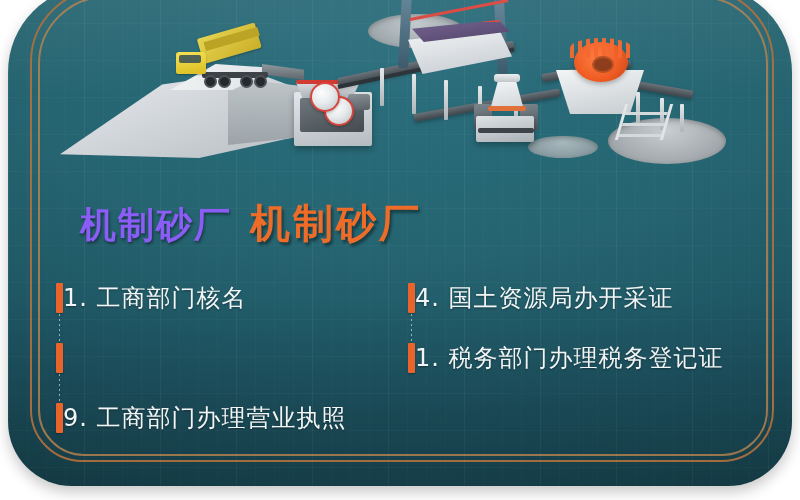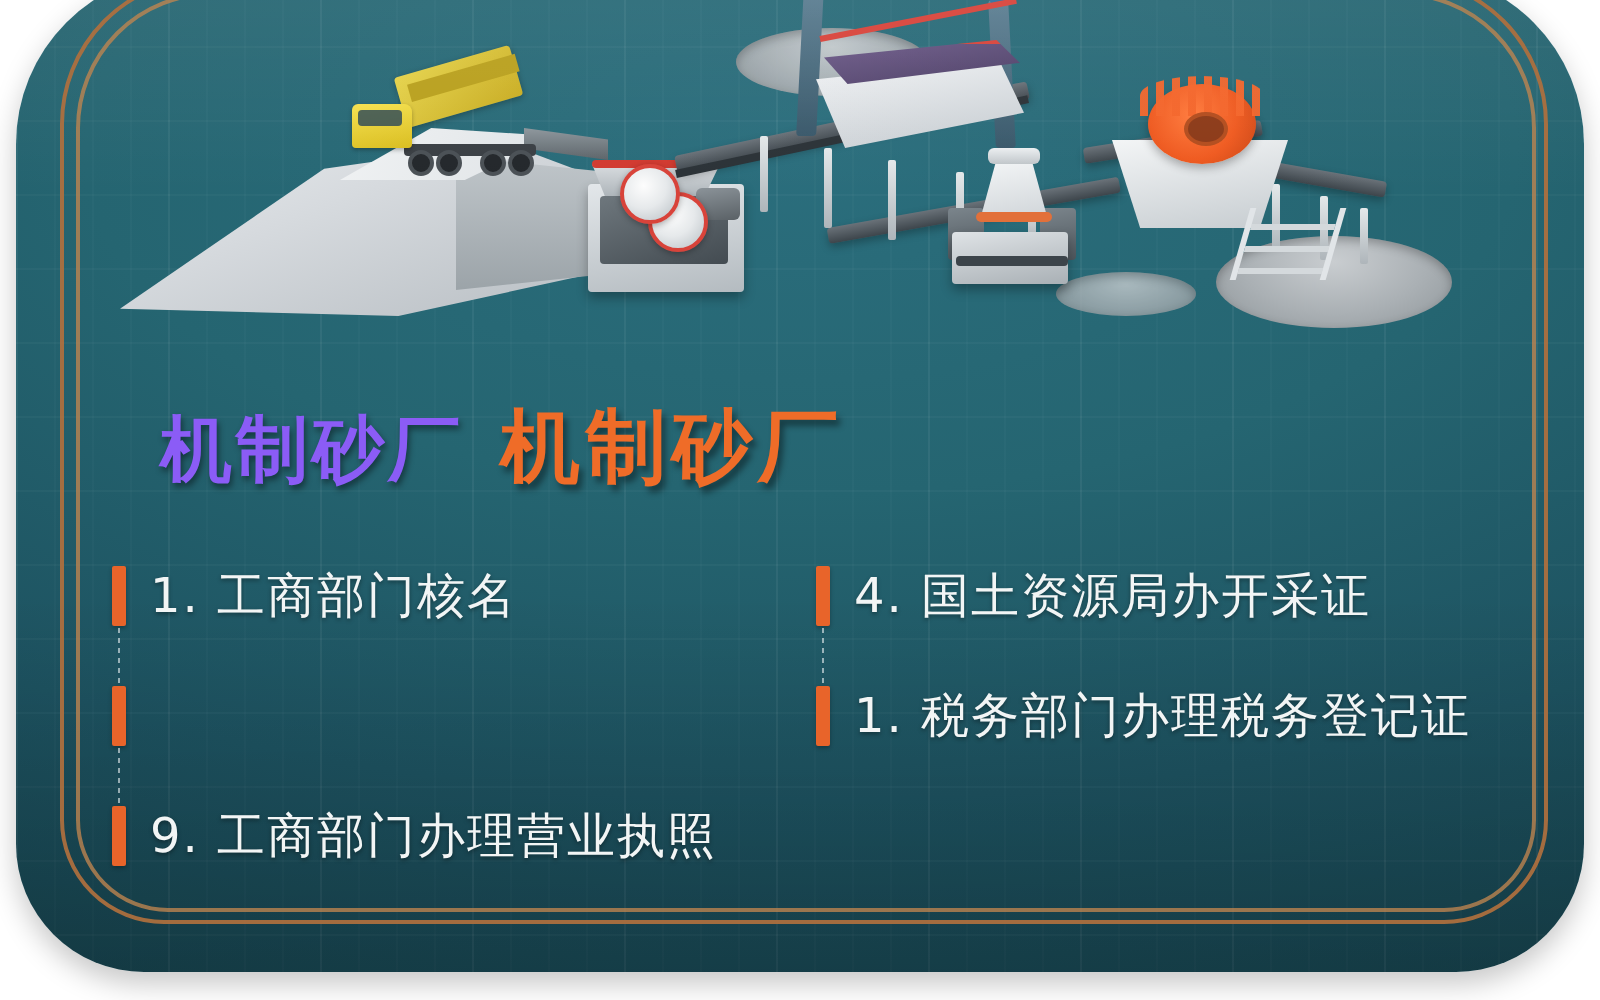--- a/index.html
+++ b/index.html
@@ -54,21 +54,21 @@
 
   
   .cols{position:absolute;left:0;top:268px;width:800px;height:190px;}
   .col{position:absolute;top:0;}
   .col.left{left:56px;}
   .col.right{left:408px;}
 
   .item{position:relative;height:60px;display:flex;align-items:center;}
   .bar{width:7px;height:30px;background:#e8642a;border-radius:1px;flex:0 0 auto;
        box-shadow:0 1px 2px rgba(0,0,0,.3);}
-  .txt{margin-left:12px;font-size:24px;color:#f2f5f5;letter-spacing:1px;
+  .txt{font-size:24px;color:#f2f5f5;letter-spacing:1px;
        text-shadow:0 1px 2px rgba(0,0,0,.38);white-space:nowrap;}
 
   
   .dots{position:absolute;left:3px;top:46px;width:1px;height:29px;
         background-image:linear-gradient(to bottom, rgba(255,255,255,.55) 50%, transparent 0);
         background-size:1px 5px;background-repeat:repeat-y;}
   .item:last-child .dots{display:none;}
 
   
   .p{position:absolute;}

